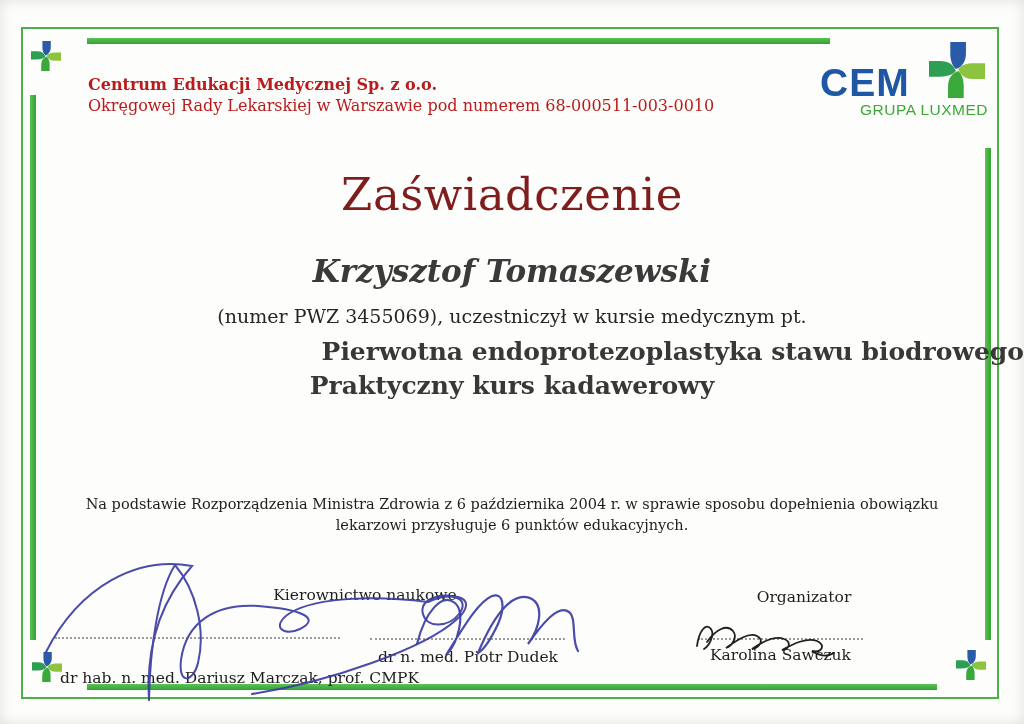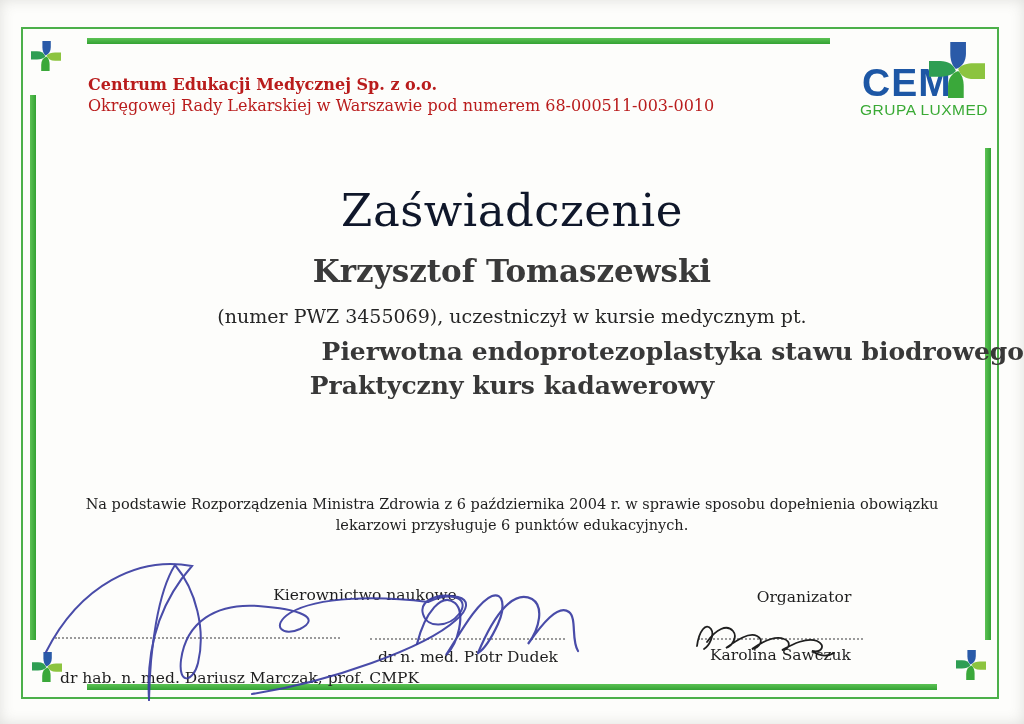--- a/index.html
+++ b/index.html
@@ -23,29 +23,29 @@
   .bar.bottom{left:87px;top:684px;width:850px;height:6px;}
   
   .cross{position:absolute;width:30px;height:30px;}
   .cross.tl{left:31px;top:41px;}
   .cross.bl{left:32px;top:652px;}
   .cross.br{left:956px;top:650px;}
   
   .issuer{position:absolute;left:88px;top:74px;font-size:16px;line-height:21px;color:#b91c1c;}
   .issuer .b{font-weight:bold;}
   
-  .logo-cem{position:absolute;left:862px;top:63px;font-family:"Liberation Sans","DejaVu Sans",sans-serif;
+  .logo-cem{position:absolute;left:820px;top:63px;font-family:"Liberation Sans","DejaVu Sans",sans-serif;
     font-weight:bold;font-size:39px;color:#1d57a5;letter-spacing:1px;line-height:1;}
   .logo-cross{position:absolute;left:929px;top:42px;width:56px;height:56px;}
   .logo-grupa{position:absolute;left:860px;top:101px;font-family:"Liberation Sans","DejaVu Sans",sans-serif;
     font-weight:normal;font-size:15.5px;color:#3aaa35;letter-spacing:.5px;}
   
   .ctext{position:absolute;left:0;width:1024px;text-align:center;}
-  .title{top:184px;font-size:45px;color:#0f172a;letter-spacing:.5px;}
-  .name{top:253px;font-size:31px;font-weight:bold;color:#3a3a3a;}
+  .title{top:168px;font-size:45px;color:#7f1d1d;letter-spacing:.5px;}
+  .name{top:253px;font-size:31px;font-weight:bold;color:#3a3a3a;font-style:italic;}
   .subtitle{top:305px;font-size:19px;color:#262626;}
   .course1{top:337px;font-size:25px;font-weight:bold;color:#383838;text-align:right;}
   .course2{top:371px;font-size:25px;font-weight:bold;color:#383838;}
   .dateplace{top:447px;font-size:21px;color:#2c2c2c;}
   .legal{top:494px;font-size:14.5px;line-height:21px;color:#1f1f1f;}
   
   .role{position:absolute;font-size:15.5px;color:#1e1e1e;text-align:center;}
   .role.mid{left:270px;top:586px;width:190px;}
   .role.right{left:734px;top:588px;width:140px;}
   .sigline{position:absolute;border-bottom:2px dotted #9a9a9a;height:0;}

